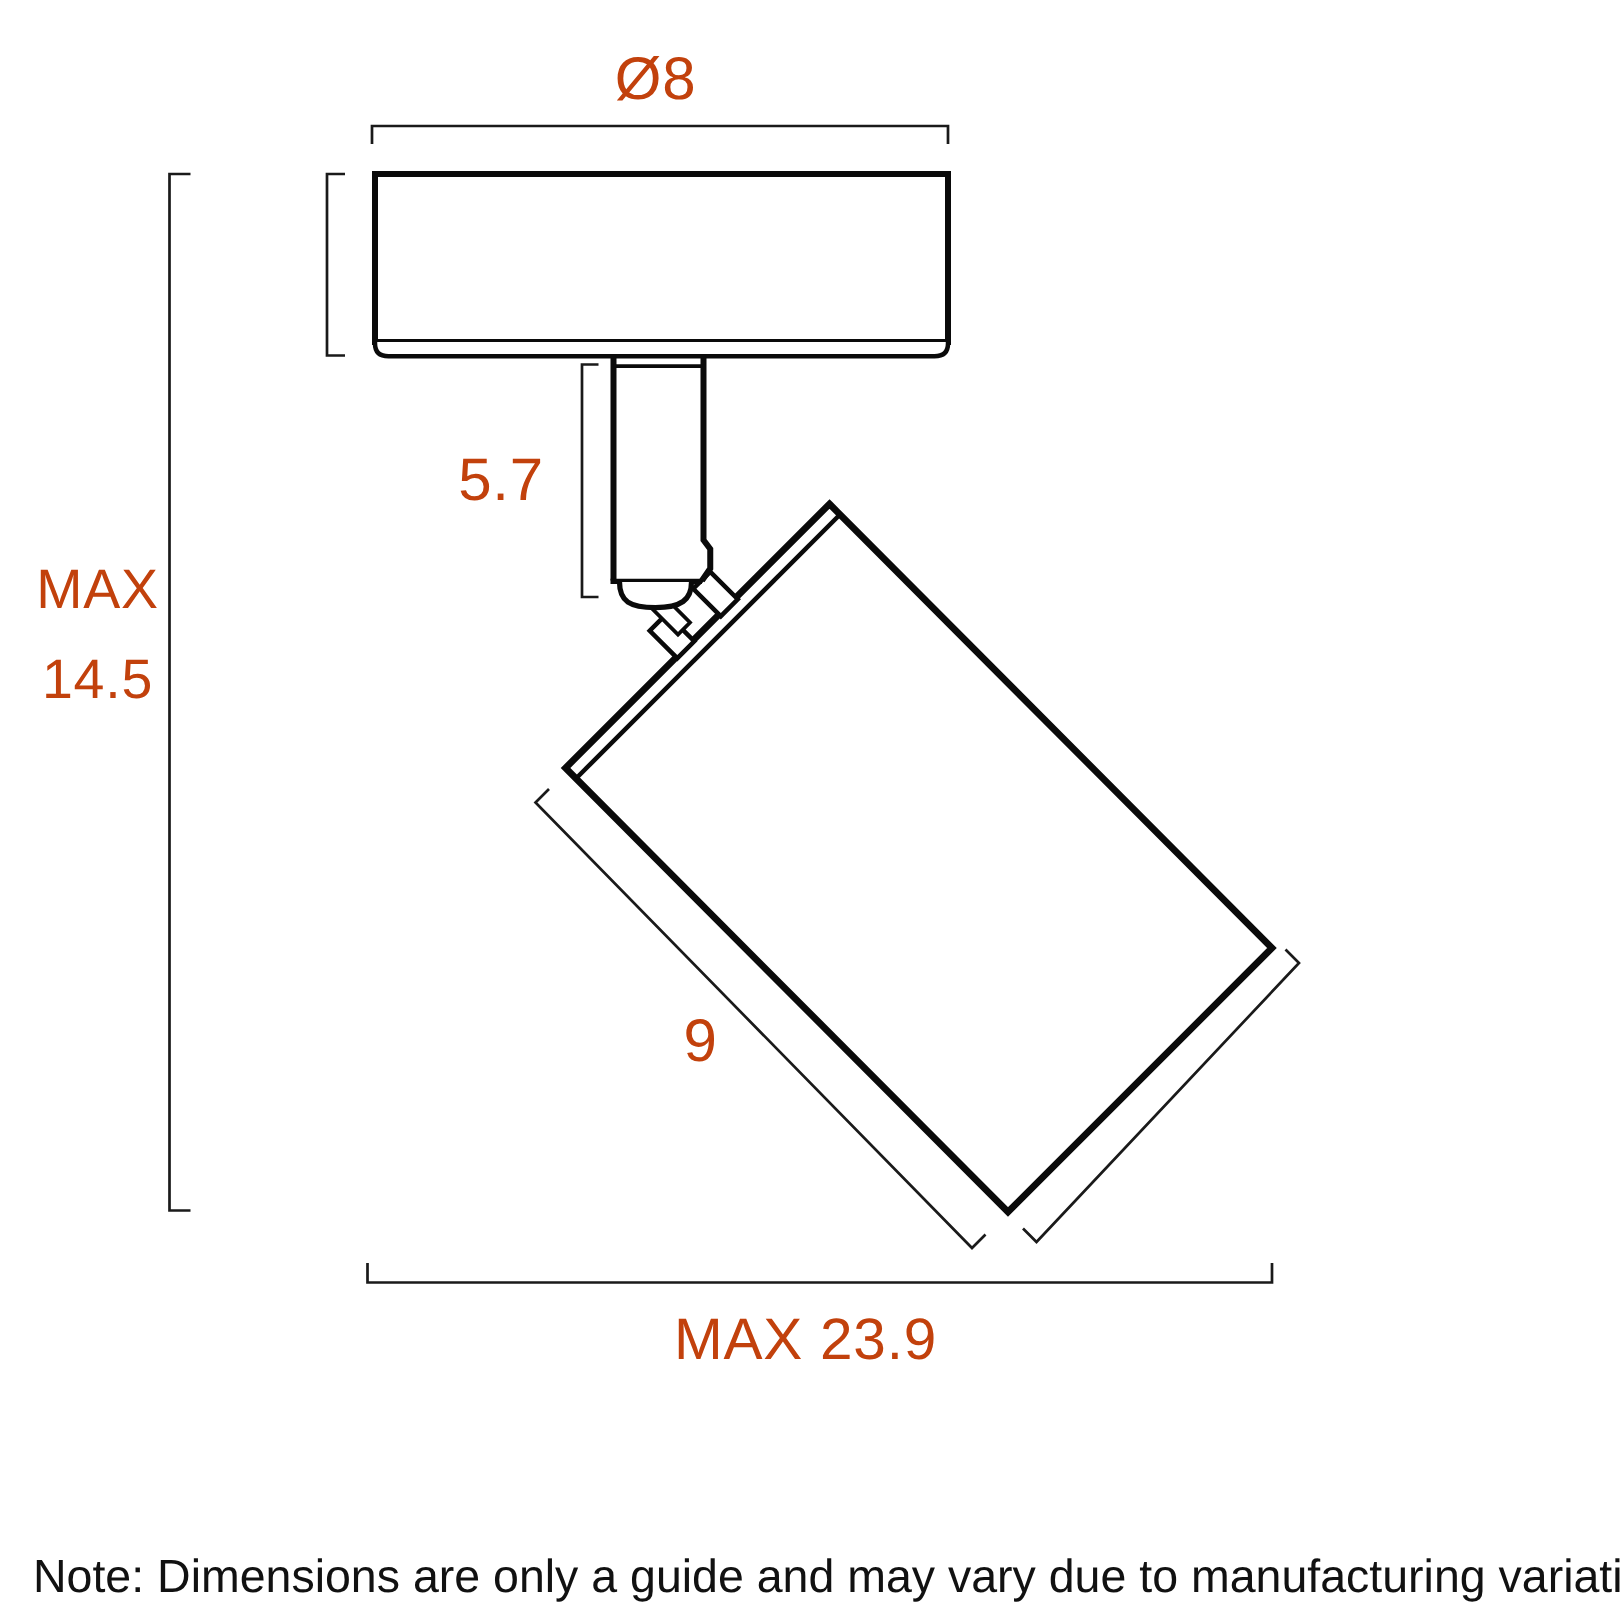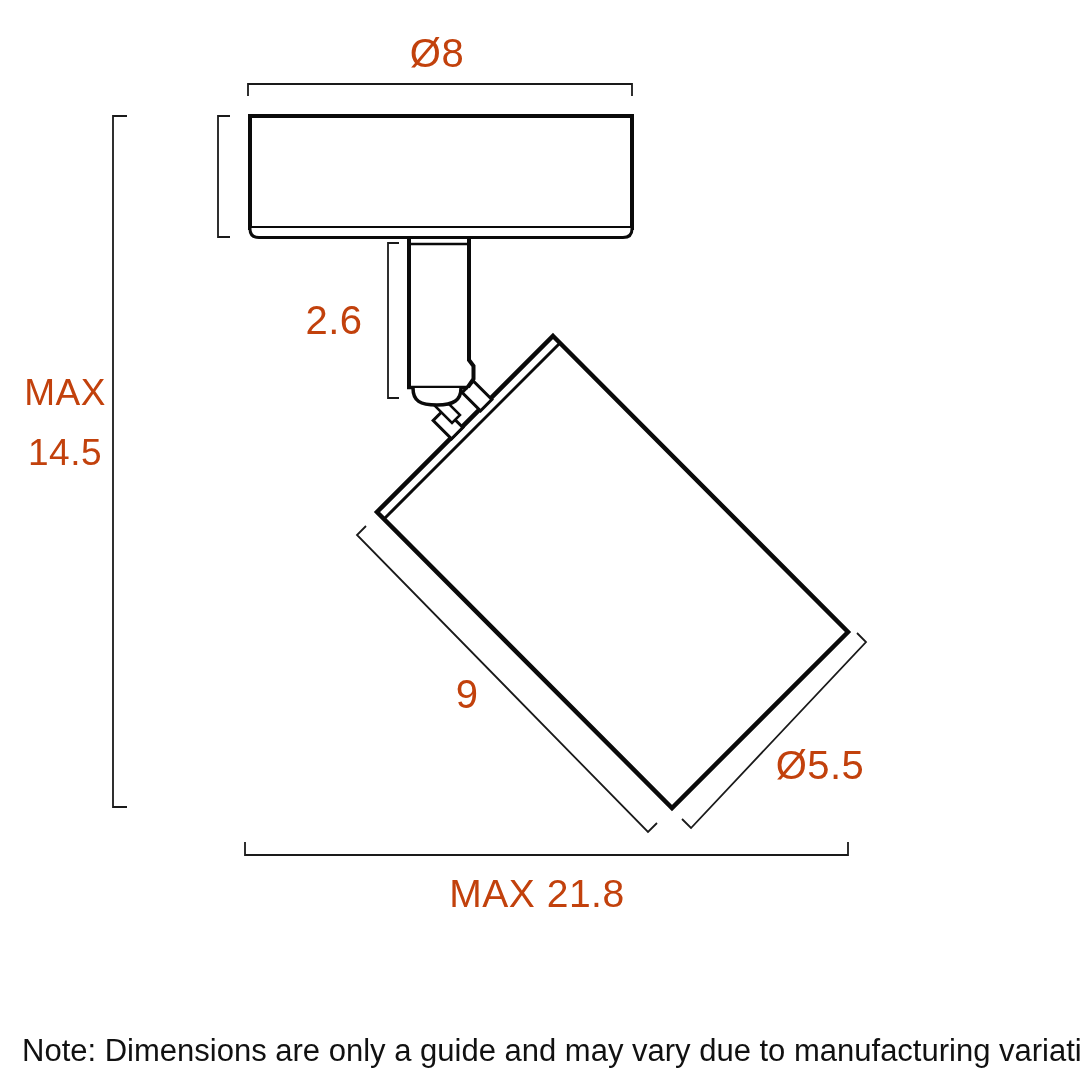--- a/index.html
+++ b/index.html
@@ -98,27 +98,26 @@
 
       <path d="M 366 526 L 357 535 L 648 832 L 657 823"></path>
 
       <path d="M 857 633 L 866 642 L 691 828 L 682 819"></path>
     </g>
   </svg>
 
   <div class="dim-label fs40" style="left:357px; top:33px;  width:160px;">Ø8</div>
 
 
-  <div class="dim-label fs40" style="left:254px; top:300px; width:160px;">2.6</div>
+  <div class="dim-label fs40" style="left:254px; top:300px; width:160px;">5.7</div>
 
   <div class="dim-label fs37" style="left:-15px; top:374px; width:160px;">MAX</div>
 
   <div class="dim-label fs37" style="left:-15px; top:434px; width:160px;">14.5</div>
 
   <div class="dim-label fs40" style="left:387px; top:674px; width:160px;">9</div>
 
-  <div class="dim-label fs40" style="left:740px; top:745px; width:160px;">Ø5.5</div>
 
-  <div class="dim-label fs39" style="left:387px; top:874px; width:300px;">MAX 21.8</div>
+  <div class="dim-label fs39" style="left:387px; top:874px; width:300px;">MAX 23.9</div>
 
   <div class="note-text">Note: Dimensions are only a guide and may vary due to manufacturing variations.</div>
 
 </div>
 
 </body></html>

